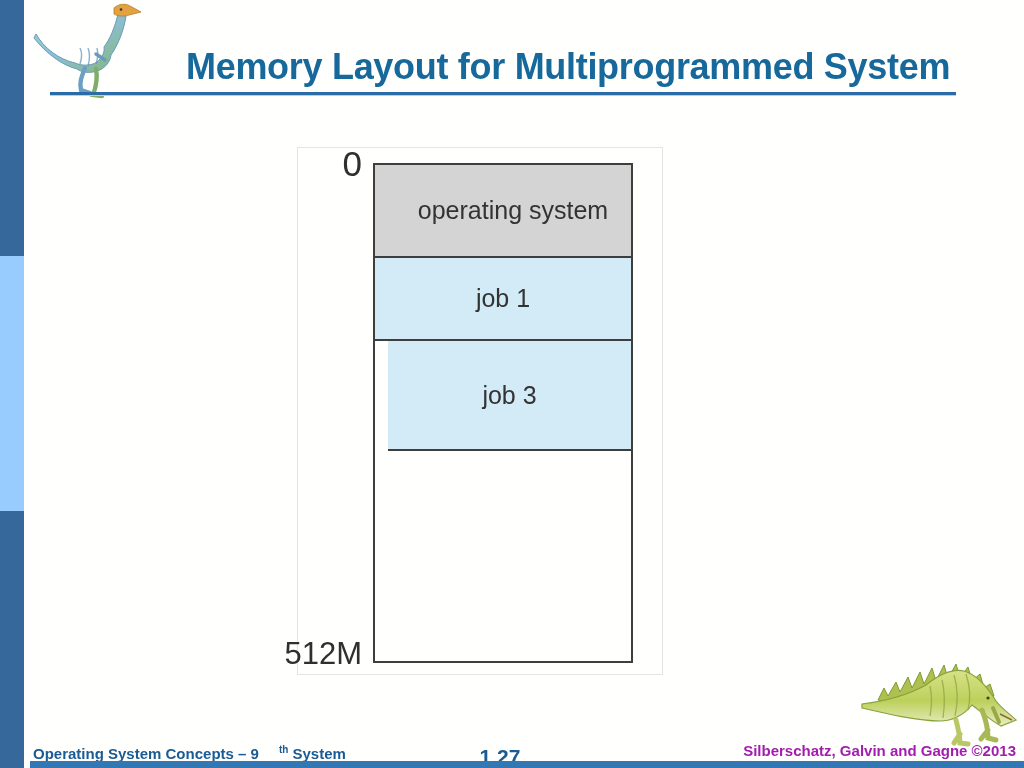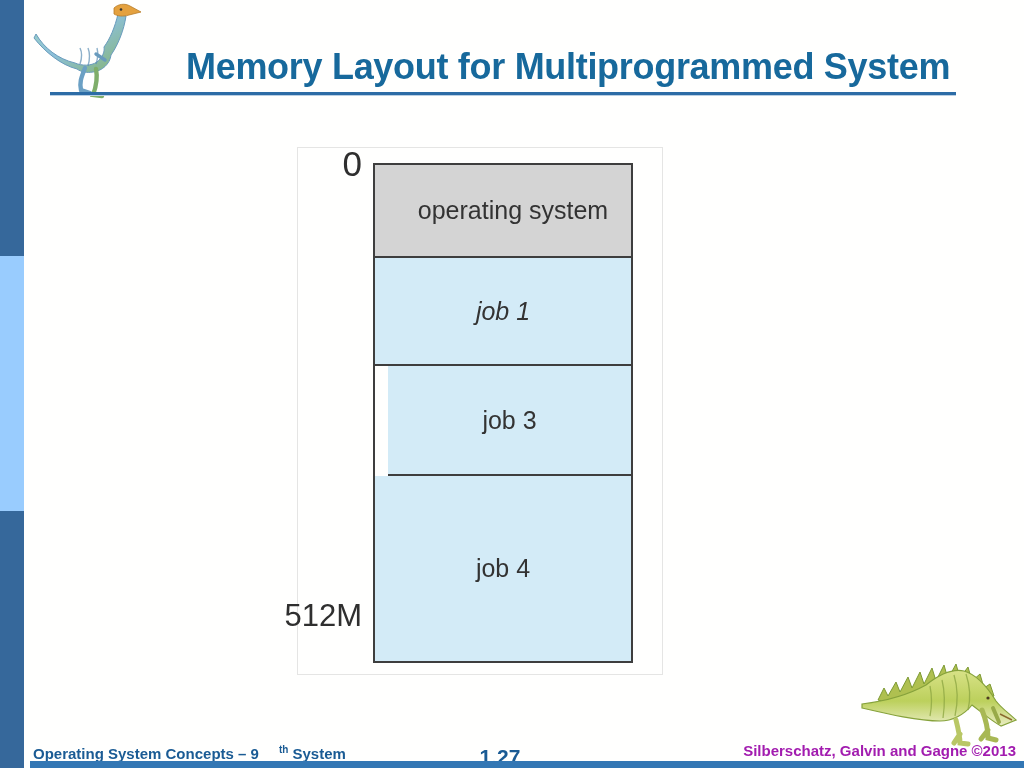--- a/index.html
+++ b/index.html
@@ -27,33 +27,33 @@
 
   
   .fig-frame{
     position:absolute;left:297px;top:147px;width:364px;height:526px;
     border:1px solid rgba(160,160,160,0.28);background:transparent;
   }
   .addr-label{
     position:absolute;color:#2f2f2f;line-height:1;text-align:right;
   }
   .addr-top{left:300px;top:146px;width:62px;font-size:35px;}
-  .addr-bot{left:282px;top:600px;width:80px;font-size:31px;}
+  .addr-bot{left:282px;top:638px;width:80px;font-size:31px;}
   .mem-box{
     position:absolute;left:373px;top:163px;width:260px;height:500px;
     border:2px solid #3e3e3e;box-sizing:border-box;
     display:flex;flex-direction:column;
   }
   .mem-row{
     display:flex;align-items:center;justify-content:center;
     font-size:25px;color:#333;box-sizing:border-box;
   }
   .mem-row.sep{border-bottom:2px solid #3e3e3e;}
   .row-os{height:93px;padding-left:20px;}
-  .row-j1{height:108px;font-style:italic;}
+  .row-j1{height:83px;}
   .row-j2{height:109px;}
   .row-j3{height:110px;}
   .row-j4{flex:1;}
 
   
   .footer-left{
     position:absolute;left:33px;top:744px;font-size:15px;font-weight:bold;
     color:#1a5b94;white-space:nowrap;
   }
   .footer-left sup{font-size:10px;padding-left:20px;}
@@ -109,21 +109,20 @@
 
   <div class="fig-frame"></div>
 
   <div class="addr-label addr-top">0</div>
   <div class="addr-label addr-bot">512M</div>
 
   <div class="mem-box">
     <div class="mem-row sep row-os" style="background: rgb(212, 212, 212);">operating system</div>
     <div class="mem-row sep row-j1" style="background: rgb(211, 235, 247);">job 1</div>
     <div class="mem-row sep row-j3" style="background: rgb(211, 235, 247); margin-left: 13px;">job 3</div>
-    <div class="mem-row row-j4" style="background: rgb(211, 235, 247);">job 4</div>
   </div>
 
   <div class="footer-left"><span>Operating System Concepts – 9</span><sup>th</sup><span> System</span></div>
 
   <div class="footer-page">1.27</div>
 
   <div class="footer-right">Silberschatz, Galvin and Gagne ©2013</div>
 
   <div class="footer-strip"></div>
 

